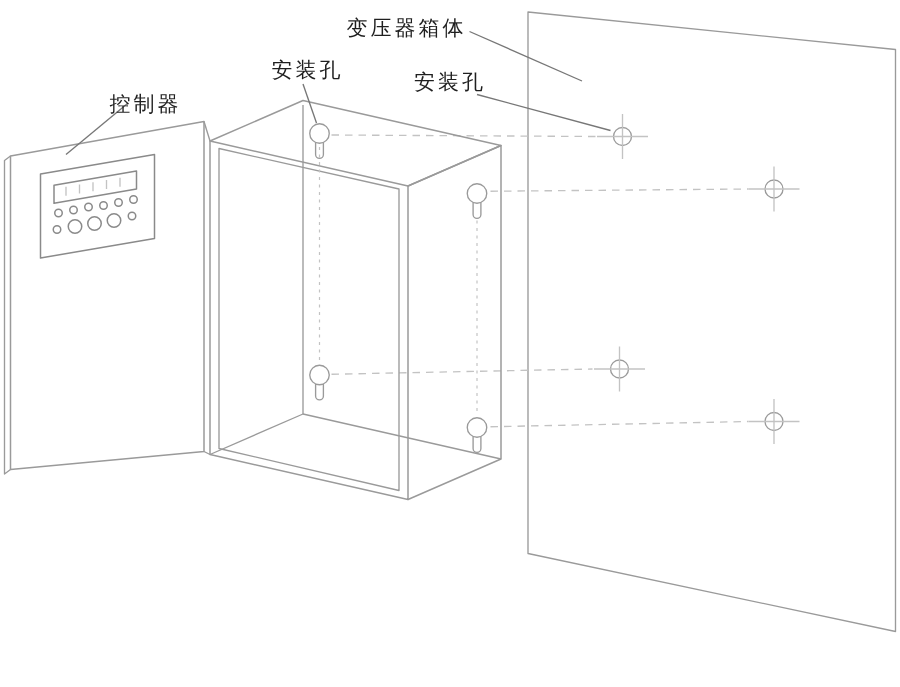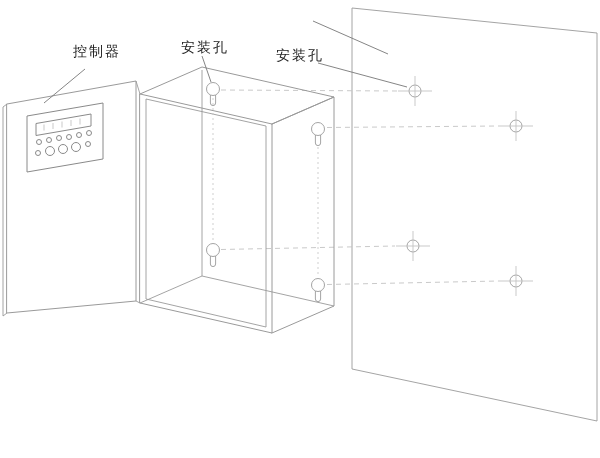--- a/index.html
+++ b/index.html
@@ -135,17 +135,18 @@
     </g>
 
     <g>
       <line class="leader" x1="85" y1="69" x2="44" y2="103"></line>
       <line class="leader" x1="202" y1="56" x2="211" y2="82"></line>
       <line class="leader" x1="318" y1="63" x2="407" y2="87"></line>
       <line class="leader" x1="313" y1="21" x2="388" y2="54"></line>
     </g>
   </svg>
 
-  <div class="lbl" style="left:73px;top:44px;">控制器</div>
+  <div class="lbl" style="left:73px;top:63px;">控制器</div>
   <div class="lbl" style="left:181px;top:40px;">安装孔</div>
   <div class="lbl" style="left:276px;top:48px;">安装孔</div>
+  <div class="lbl" style="left:231px;top:12px;">变压器箱体</div>
 
 </div>
 
 </body></html>

